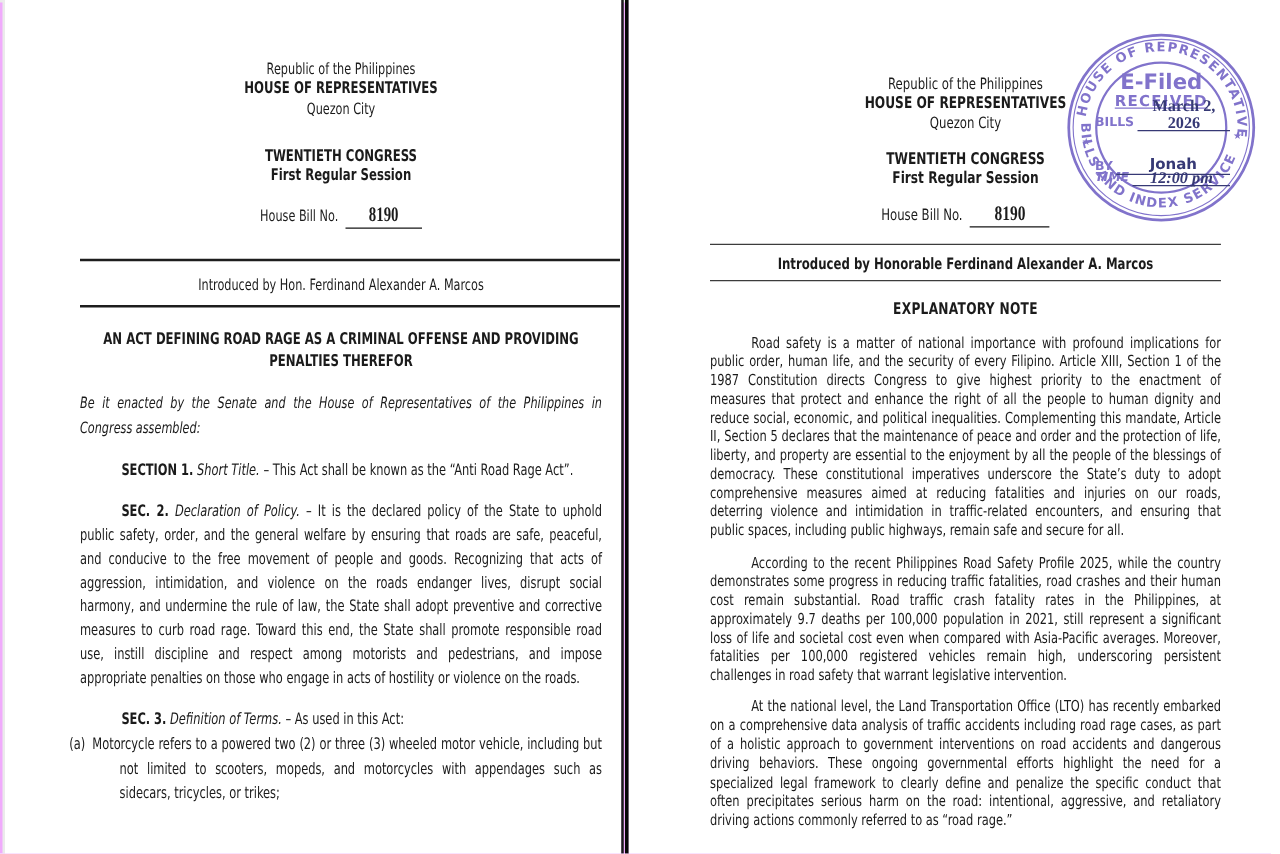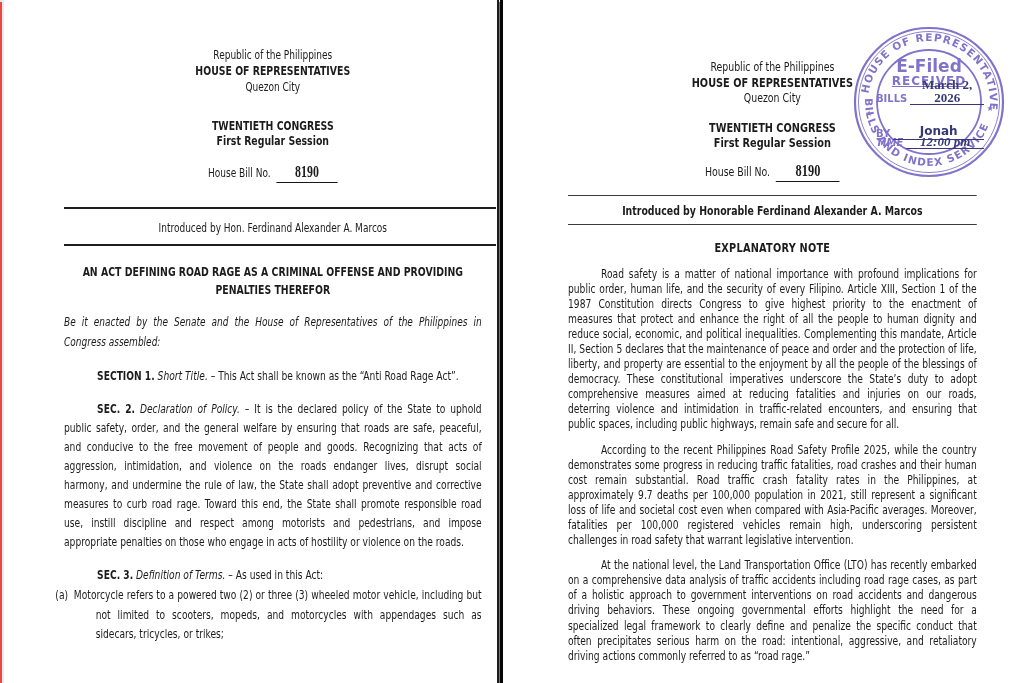--- a/index.html
+++ b/index.html
@@ -1,16 +1,16 @@
 <!DOCTYPE html>
 <html><head>
 <meta charset="utf-8">
 <style>
   html,body { margin:0; padding:0; background:#fff; }
-  .canvas { position:relative; width:1024px; height:683px; background:#ef4444; overflow:hidden;
+  .canvas { position:relative; width:1024px; height:683px; background:#f0abfc; overflow:hidden;
             font-family:"DejaVu Sans",sans-serif; color:#1b1b1b; }
   .edge-top  { position:absolute; left:0; right:0; top:0; height:2px; background:#eaeaea; }
   .edge-left { position:absolute; left:2px; top:0; bottom:0; width:2px; background:#ebebeb; }
   .divider1 { position:absolute; left:497px; top:0; bottom:0; width:1.5px; background:#1c1c1c; }
   .divider2 { position:absolute; left:500px; top:0; bottom:0; width:2.5px; background:#060606; }
   .page { position:absolute; top:0; bottom:0; background:#fff; }
   .page.left  { left:4px;   width:493px; }
   .page.right { left:503px; width:521px; }
   .col { position:absolute; top:0; transform-origin:0 0; }
   .page.left  .col { left:60px; width:580px; transform:scaleX(0.72); }

